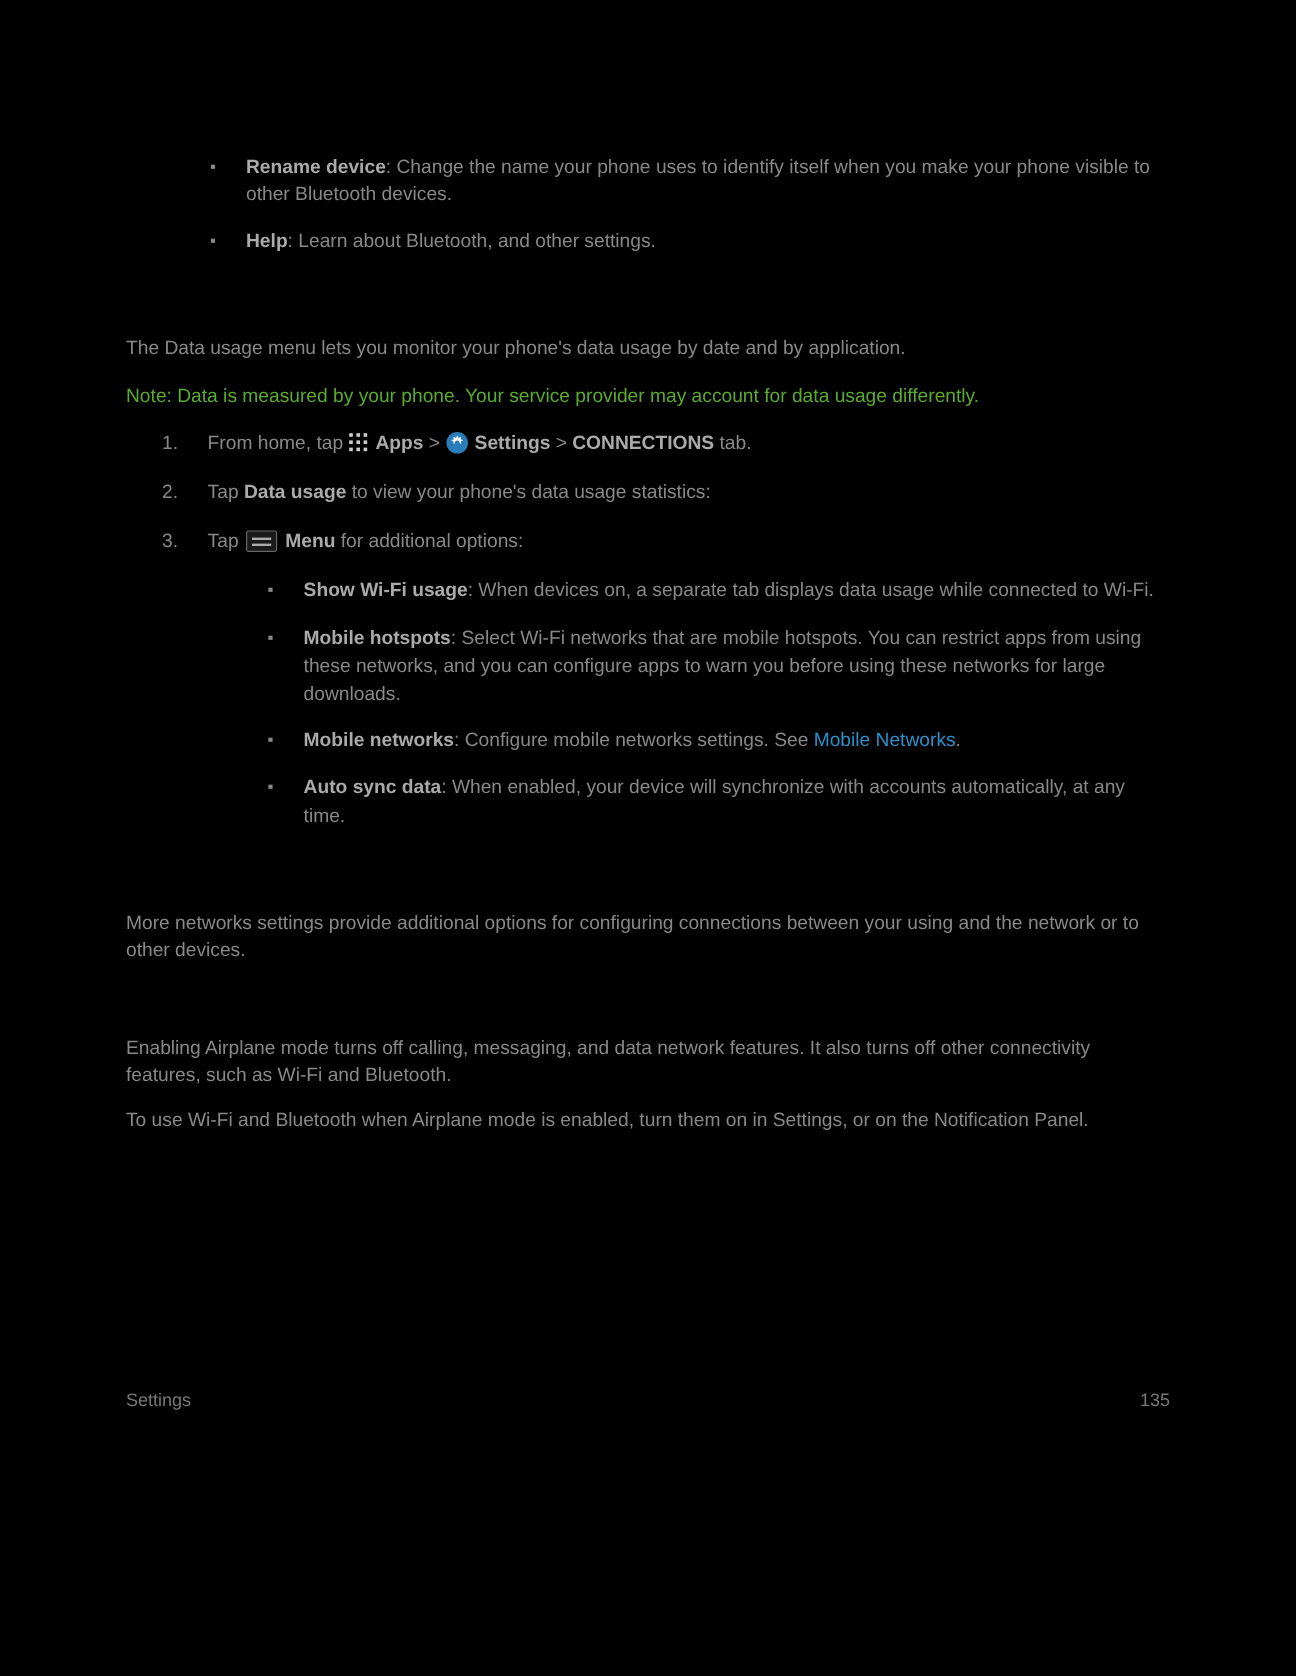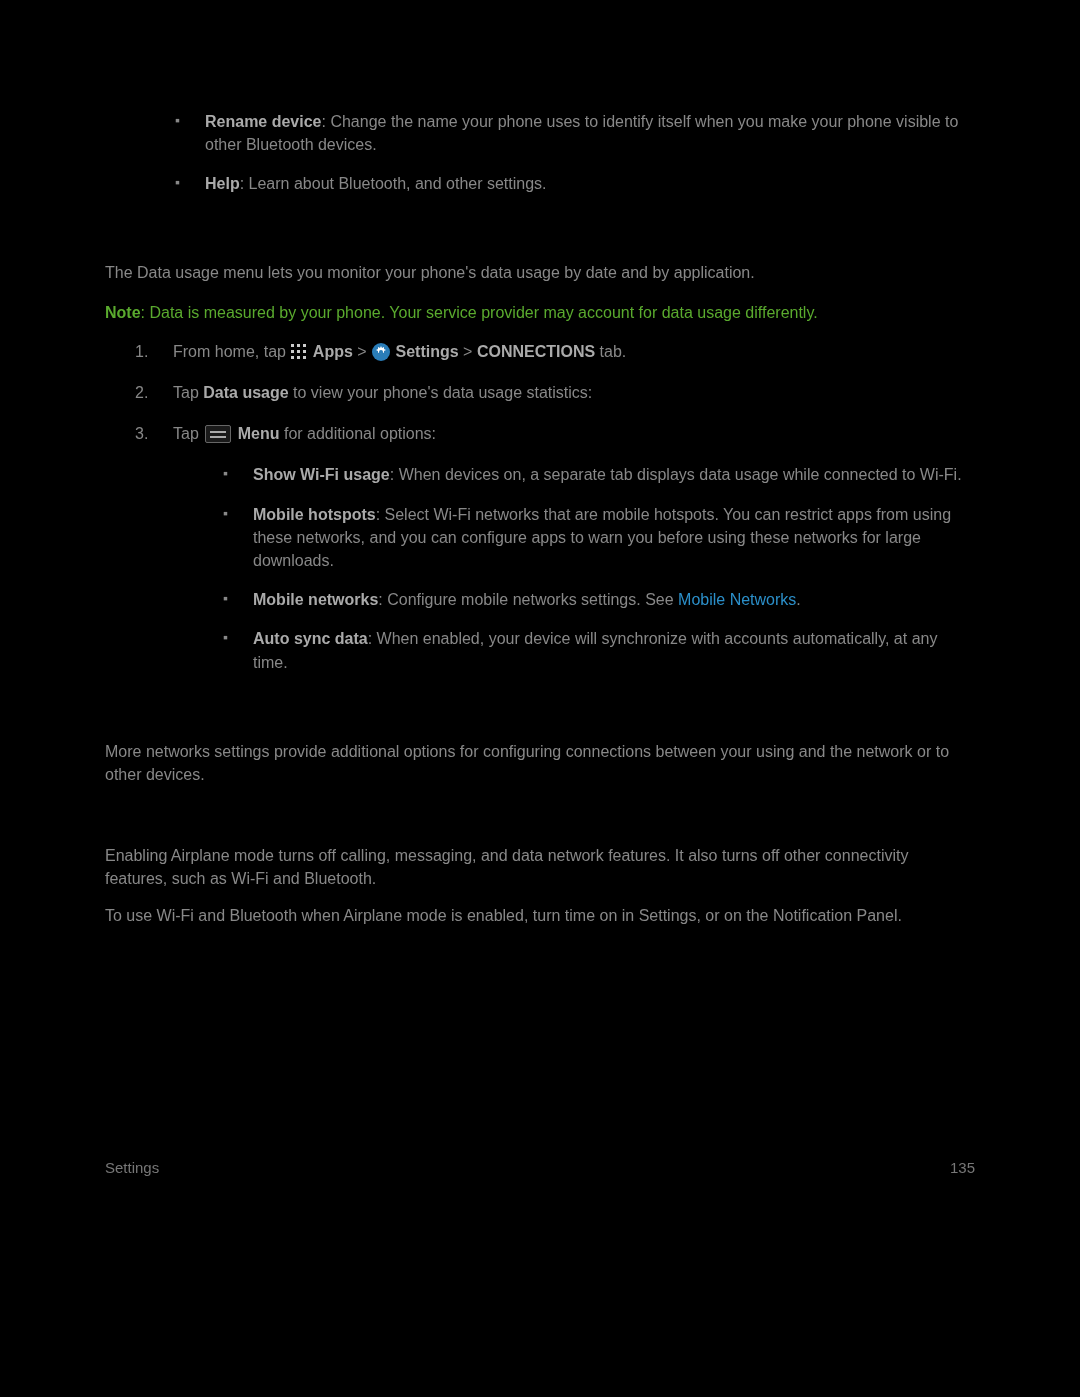--- a/index.html
+++ b/index.html
@@ -6,21 +6,21 @@
   body {
     background: #000;
     font-family: Arial, Helvetica, sans-serif;
     width: 1080px;
     height: 1397px;
     position: relative;
   }
   .page {
     position: absolute;
     left: 105px;
-    top: 110px;
+    top: 128px;
     width: 870px;
     color: #888;
     font-size: 16px;
     line-height: 1.45;
   }
   .bullet-list { list-style: none; padding-left: 70px; }
   .bullet-list > li { position: relative; margin-bottom: 16px; padding-left: 30px; }
   .bullet-list > li::before {
     content: "▪";
     position: absolute;
@@ -43,21 +43,21 @@
     position: absolute;
     left: 0;
     top: 0;
     color: #888;
     font-size: 14px;
   }
   .bold { font-weight: bold; color: #aaa; }
   .heading { color: #000; font-weight: bold; font-size: 22px; margin: 20px 0 14px 0; }
   .subheading { color: #000; font-weight: bold; font-size: 18px; margin: 18px 0 12px 0; }
   .note-green { color: #5aaa2e; margin: 16px 0; }
-  .note-green .notelabel { font-weight: bold; }
+  .note-green .notelabel { font-weight: normal; }
   .para { margin: 14px 0; }
   .link { color: #2b8fc9; }
   .icon-apps {
     display: inline-block;
     width: 18px; height: 18px;
     vertical-align: middle;
     position: relative;
     top: -1px;
   }
   .icon-apps svg { width: 18px; height: 18px; }
@@ -169,20 +169,20 @@
         </li>
       </ul>
     </li>
   </ol>
 
   <h2 class="heading">More Networks</h2>
   <p class="para">More networks settings provide additional options for configuring connections between your using and the network or to other devices.</p>
 
   <h3 class="subheading">Airplane Mode</h3>
   <p class="para">Enabling Airplane mode turns off calling, messaging, and data network features. It also turns off other connectivity features, such as Wi-Fi and Bluetooth.</p>
-  <p class="para">To use Wi-Fi and Bluetooth when Airplane mode is enabled, turn time on in Settings, or on the Notification Panel.</p>
+  <p class="para">To use Wi-Fi and Bluetooth when Airplane mode is enabled, turn them on in Settings, or on the Notification Panel.</p>
 
 </div>
 
 <div class="footer">
   <span>Settings</span>
   <span>135</span>
 </div>
 
 </body></html>

